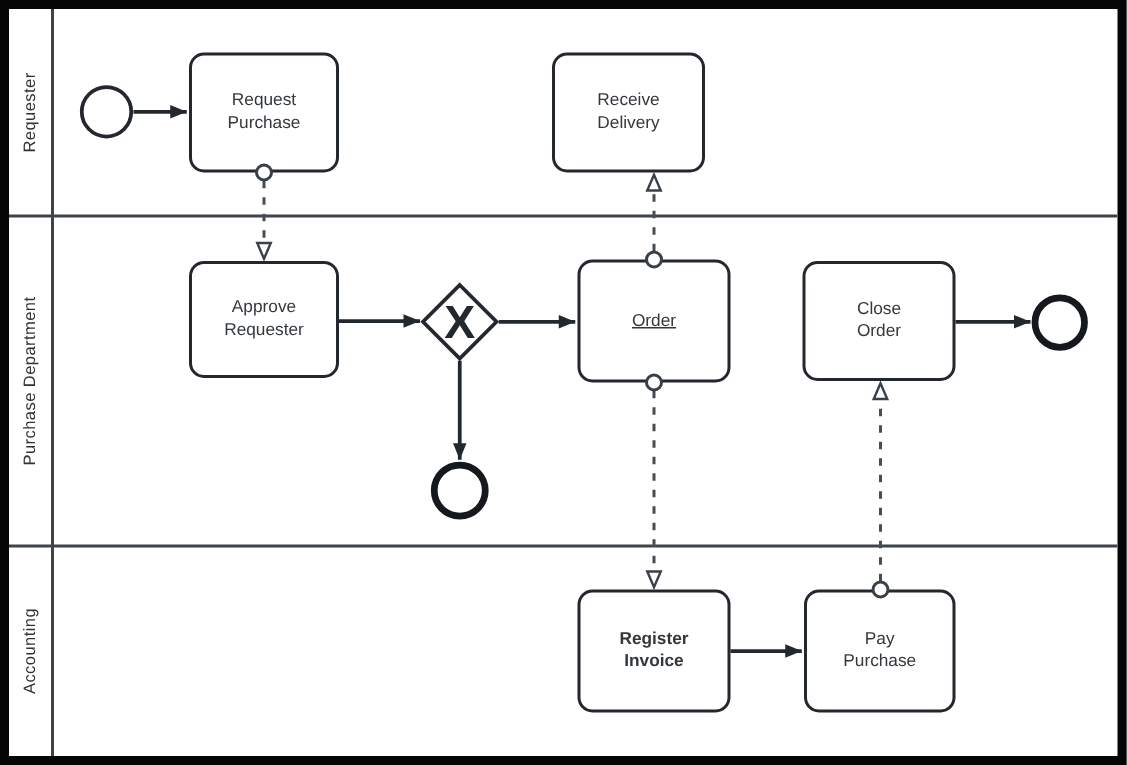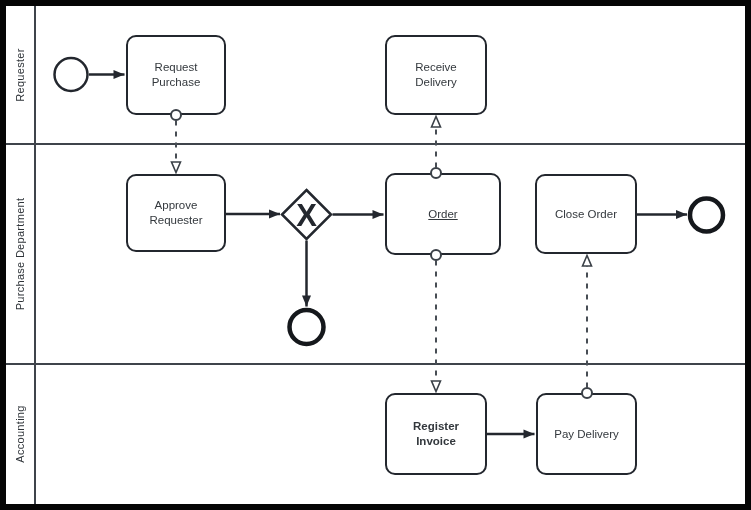--- a/index.html
+++ b/index.html
@@ -22,21 +22,21 @@
   }
   .task{
     position:absolute;
     box-sizing:border-box;
     background:#fff;
     border:2px solid #23272e;
     border-radius:10px;
     display:flex;align-items:center;justify-content:center;
     text-align:center;
     font-size:11.5px;line-height:1.3;color:#33383d;
-    padding:0 12px;
+    padding:0 28px;
     z-index:1;
   }
   svg.overlay{position:absolute;left:0;top:0;z-index:2;pointer-events:none;}
   .seq{stroke:#23272e;stroke-width:2.5;fill:none;}
   .msg{stroke:#474d54;stroke-width:2;fill:none;stroke-dasharray:5 6;}
   .msg-dot{fill:#fff;stroke:#3a4047;stroke-width:2;}
   .evt-start{fill:#fff;stroke:#23272e;stroke-width:2.5;}
   .evt-end{fill:#fff;stroke:#15181c;stroke-width:4.5;}
   .gw{fill:#fff;stroke:#23272e;stroke-width:2.5;}
   .gw-x{font-family:"Liberation Sans",sans-serif;font-size:31px;font-weight:bold;fill:#23272e;text-anchor:middle;}
@@ -50,37 +50,37 @@
   <div class="hline" style="top:137px;"></div>
   <div class="hline" style="top:357px;"></div>
 
   <div class="lane-label" style="top:69px;">Requester</div>
   <div class="lane-label" style="top:248px;">Purchase Department</div>
   <div class="lane-label" style="top:428px;">Accounting</div>
 
   <div class="task" style="left:120px;top:29px;width:100px;height:80px;">
     <span>Request Purchase</span>
   </div>
-  <div class="task" style="left:379px;top:29px;width:102px;height:80px;">
+  <div class="task" style="left:362px;top:29px;width:102px;height:80px;">
     <span>Receive Delivery</span>
   </div>
   <div class="task" style="left:120px;top:168px;width:100px;height:78px;">
     <span>Approve Requester</span>
   </div>
-  <div class="task" style="left:379px;top:167px;width:116px;height:82px;text-decoration:underline;">
+  <div class="task" style="left:379px;top:167px;width:102px;height:82px;text-decoration:underline;">
     <span>Order</span>
   </div>
   <div class="task" style="left:529px;top:168px;width:102px;height:80px;justify-content:center;">
     <span>Close Order</span>
   </div>
   <div class="task" style="left:379px;top:387px;width:102px;height:82px;font-weight:bold;">
     <span>Register Invoice</span>
   </div>
   <div class="task" style="left:530px;top:387px;width:101px;height:82px;">
-    <span>Pay Delivery</span>
+    <span>Pay Purchase</span>
   </div>
 
   <svg class="overlay" width="739" height="498" viewBox="0 0 739 498" xmlns="http://www.w3.org/2000/svg">
     <defs>
       <marker id="arrow-filled" markerUnits="userSpaceOnUse" markerWidth="14" markerHeight="12" refX="12" refY="5.5" orient="auto">
         <path d="M1,1 L12,5.5 L1,10 Z" fill="#23272e"></path>
       </marker>
       <marker id="arrow-open" markerUnits="userSpaceOnUse" markerWidth="15" markerHeight="13" refX="12" refY="6" orient="auto">
         <path d="M1.5,1.5 L12,6 L1.5,10.5 Z" fill="#ffffff" stroke="#3a4047" stroke-width="1.6"></path>
       </marker>

